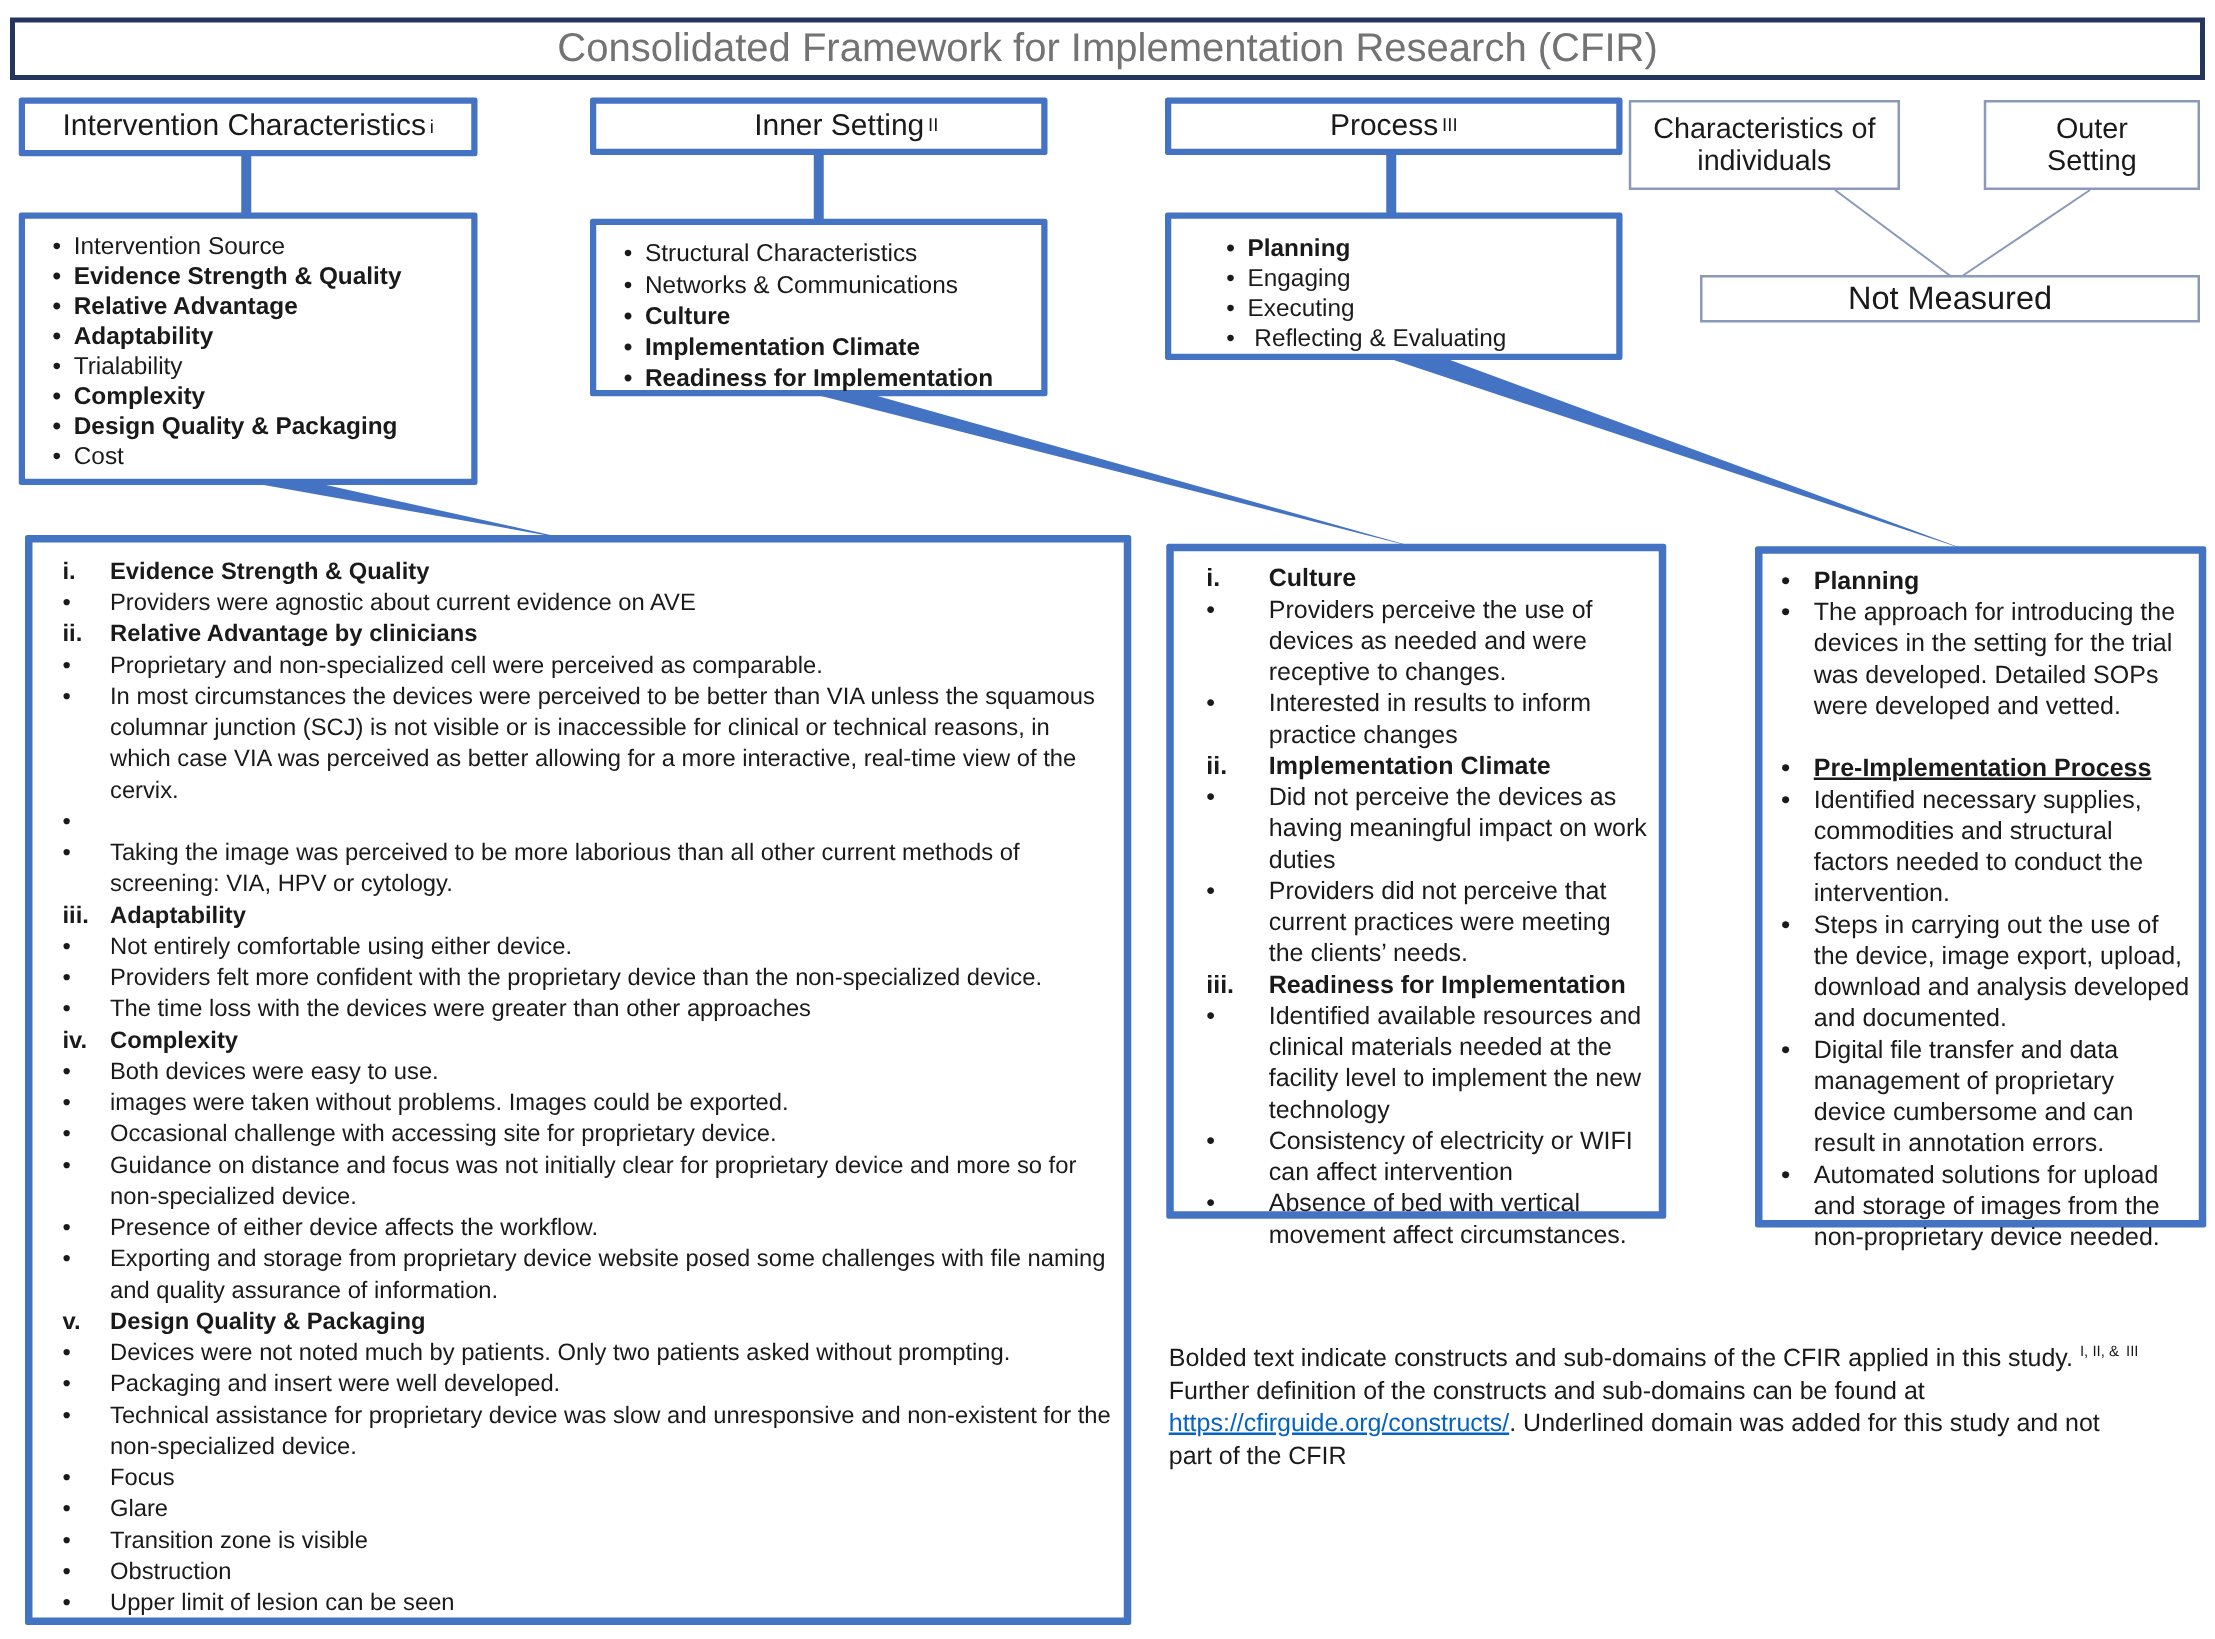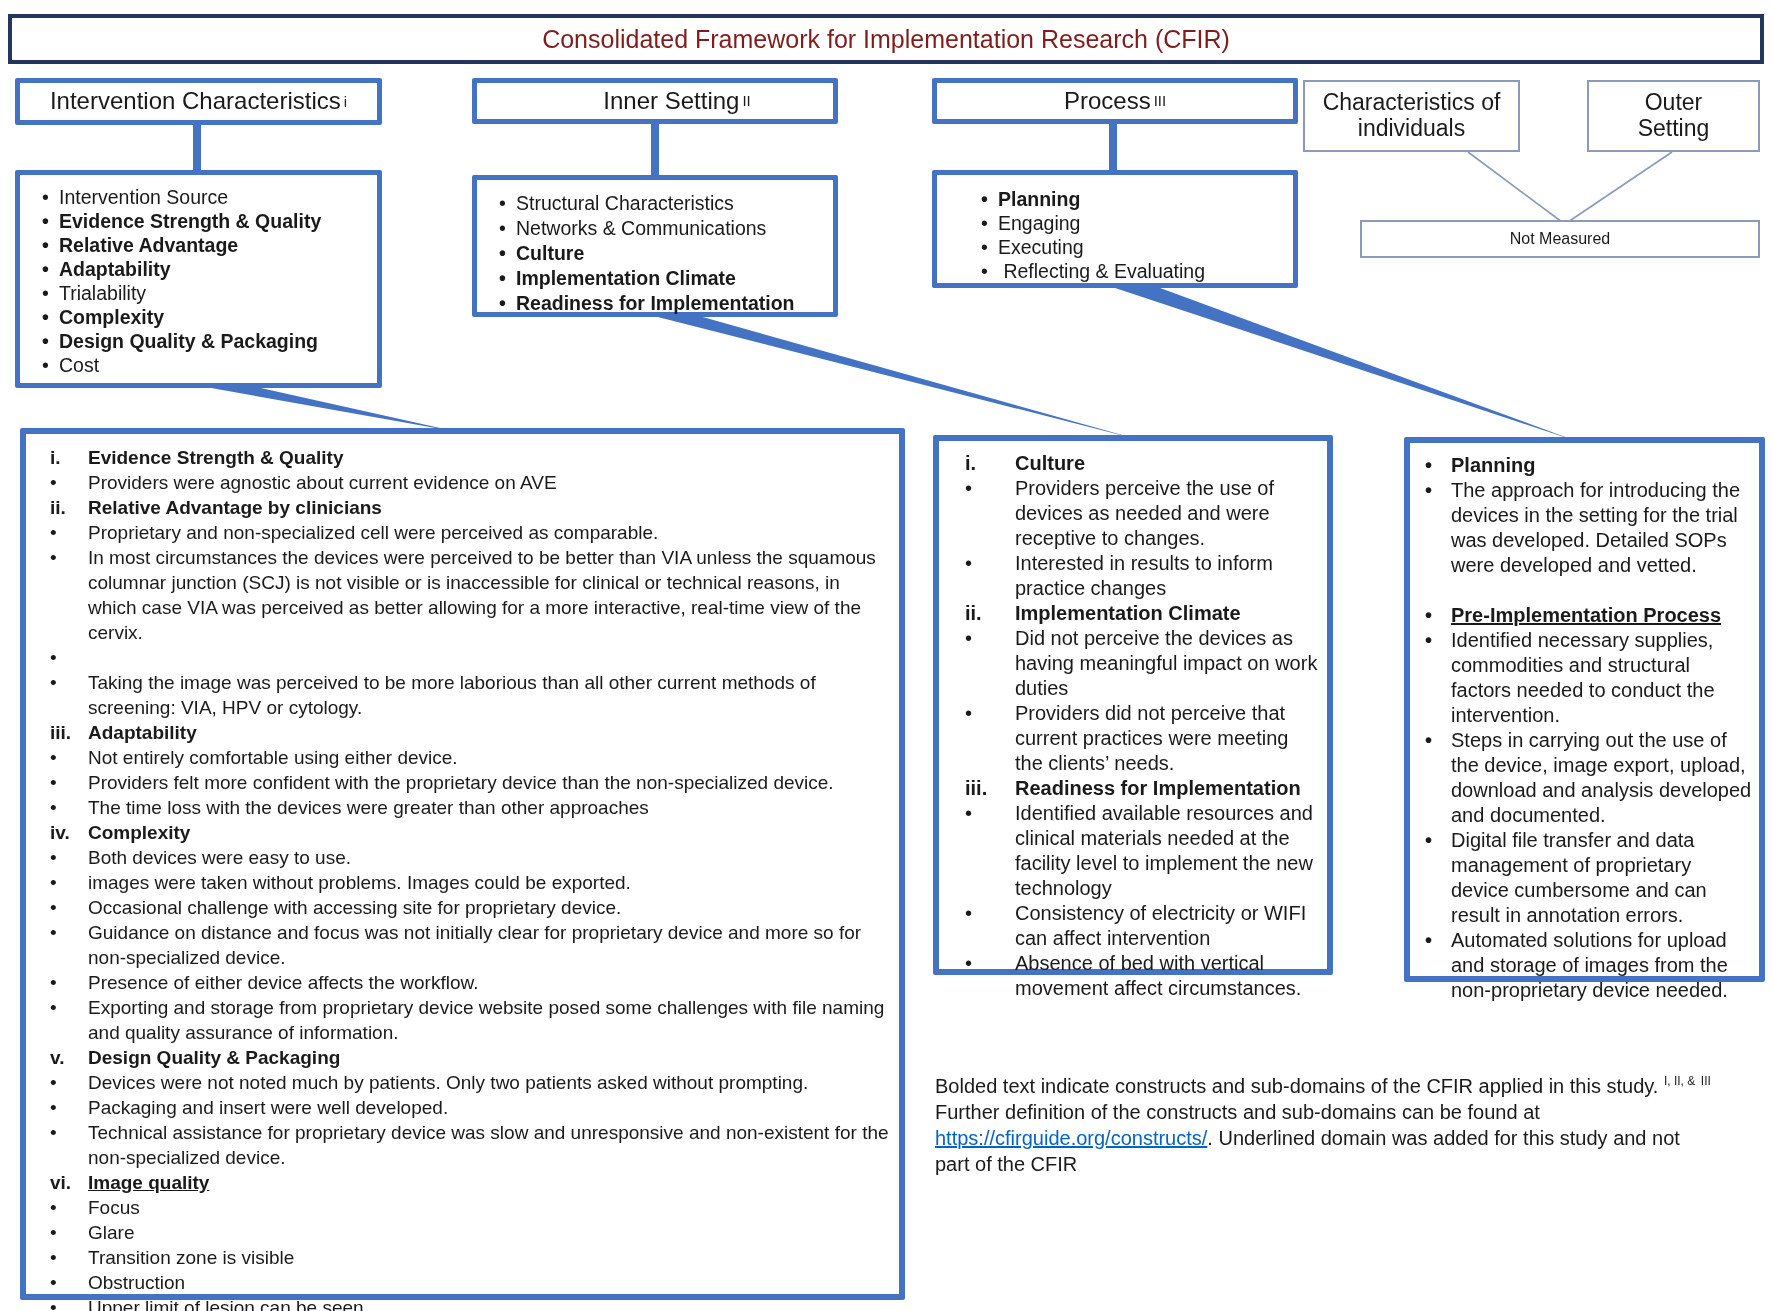--- a/index.html
+++ b/index.html
@@ -17,21 +17,21 @@
   }
   svg.connectors{position:absolute;left:0;top:0;z-index:0;}
   .box{position:absolute;background:#fff;box-sizing:border-box;z-index:1;}
   .box.blue{border:5px solid var(--blue);border-radius:2px;}
   .box.big{border-width:6px;}
   .box.thin{border:2px solid var(--thin);}
   .hdr{display:flex;align-items:center;justify-content:center;text-align:center;
        font-size:24px;line-height:1.12;}
   .hdr sup{font-size:0.62em;line-height:0;margin-left:3px;}
   .title-bar{border:4px solid var(--navy);}
-  .title-bar .hdr{font-size:25px;color:#7f1d1d;}
+  .title-bar .hdr{font-size:32px;color:#737373;}
   
   .list{padding:10px 8px 6px 22px;font-size:19.5px;line-height:24px;}
   .list--inner{padding-top:11px;line-height:25px;}
   .list--process{padding-left:44px;padding-top:12px;}
   .li{display:flex;}
   .li .dot{flex:0 0 17px;}
   .li .li-text{white-space:pre-wrap;}
   .li.b{font-weight:bold;}
   
   .detail{font-size:19px;line-height:25px;padding:11px 6px 6px 24px;}
@@ -94,21 +94,21 @@
         <sup>III</sup>
       </div>
   </div>
   <div class="box thin" style="left:1303px;top:80px;width:217px;height:72px;">
     <div class="hdr" style="height:100%;padding:0 14px;font-size:23px;">Characteristics of individuals</div>
   </div>
   <div class="box thin" style="left:1587px;top:80px;width:173px;height:72px;">
     <div class="hdr" style="height:100%;padding:0 34px;font-size:23px;border-radius:14px;">Outer Setting</div>
   </div>
   <div class="box thin" style="left:1360px;top:220px;width:400px;height:38px;">
-    <div class="hdr" style="height:100%;font-size:16px;">Not Measured</div>
+    <div class="hdr" style="height:100%;font-size:26px;">Not Measured</div>
   </div>
 
   <div class="box blue" style="left:15px;top:170px;width:367px;height:218px;">
     <div class="list">
         <div class="li">
           <span class="dot">•</span>
           <span class="li-text">Intervention Source</span>
         </div>
         <div class="li b">
           <span class="dot">•</span>
@@ -266,24 +266,20 @@
           <span class="num dot">•</span>
           <span class="btxt">Devices were not noted much by patients. Only two patients asked without prompting.</span>
         </div>
         <div class="sec-row">
           <span class="num dot">•</span>
           <span class="btxt">Packaging and insert were well developed.</span>
         </div>
         <div class="sec-row">
           <span class="num dot">•</span>
           <span class="btxt">Technical assistance for proprietary device was slow and unresponsive and non-existent for the non-specialized device.</span>
-        </div>
-        <div class="sec-row">
-          <span class="num">vi.</span>
-          <span class="ttl u">Image quality</span>
         </div>
         <div class="sec-row">
           <span class="num dot">•</span>
           <span class="btxt">Focus</span>
         </div>
         <div class="sec-row">
           <span class="num dot">•</span>
           <span class="btxt">Glare</span>
         </div>
         <div class="sec-row">

